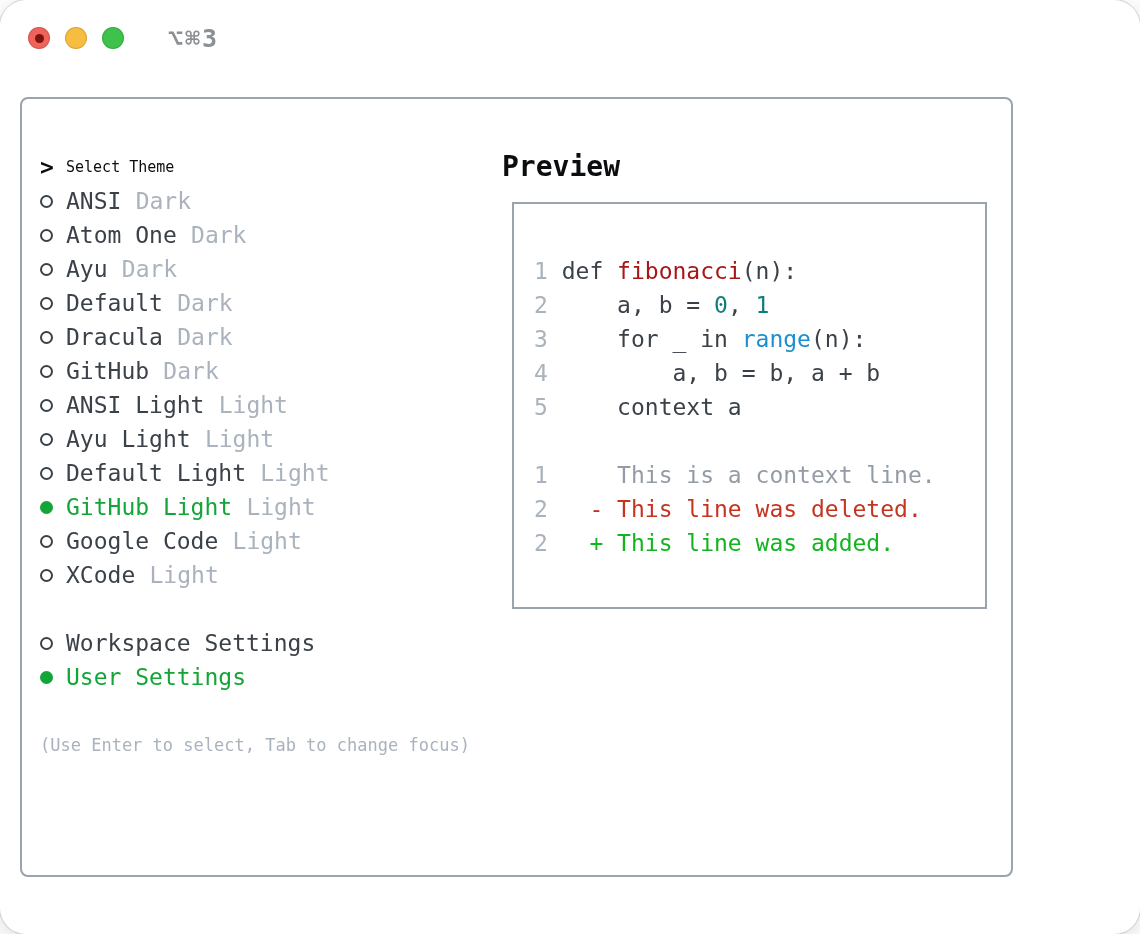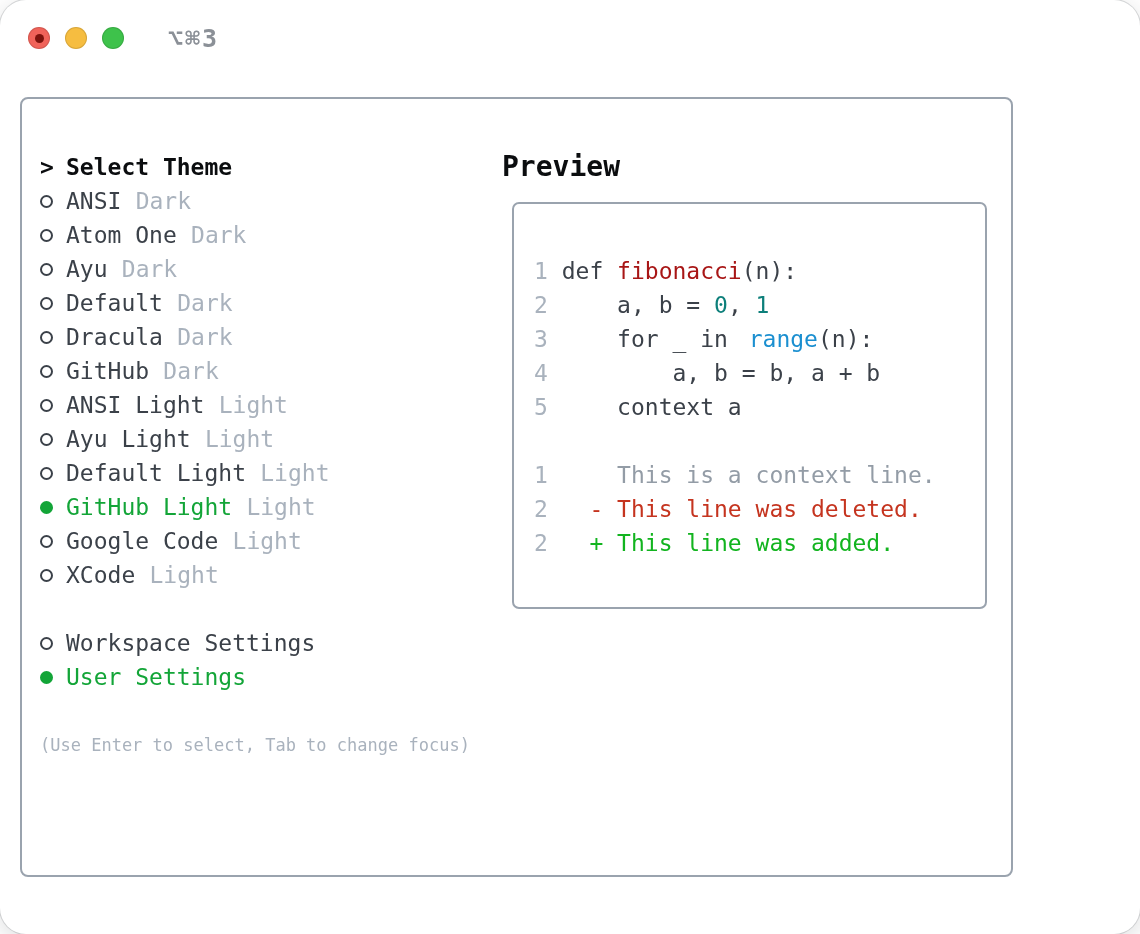--- a/index.html
+++ b/index.html
@@ -40,41 +40,41 @@
   .row { display: flex; align-items: center; height: 34px; white-space: pre; }
   .row.spacer { height: 34px; }
   .marker { display: inline-flex; align-items: center; width: 26px; flex: 0 0 26px; }
   .marker.arrow { font-weight: bold; color: var(--header); font-size: 23px; }
   .radio {
     width: 13px; height: 13px; border-radius: 50%; display: inline-block;
   }
   .radio.hollow { border: 2px solid var(--code); background: transparent; }
   .radio.filled { background: var(--green); border: 2px solid var(--green); }
   .left-col { position: absolute; left: 18px; top: 51px; width: 440px; font-size: 23px; }
-  .hdr { font-weight: bold; color: var(--header); font-size: 23px; }
+  .hdr { font-weight: normal; color: var(--header); font-size: 15px; }
   .name { color: var(--code); margin-right: 0.62em; }
   .name.sel { color: var(--green); }
   .variant { color: var(--muted); }
   .hint { color: var(--muted); font-size: 17px; line-height: 34px; }
   
   .preview-label {
     position: absolute; left: 480px; top: 51px; line-height: 34px;
     font-weight: bold; font-size: 28px; color: var(--header);
   }
   .preview-box {
     position: absolute; left: 490px; top: 103px; width: 475px; height: 407px;
-    border: 2px solid var(--border); border-radius: 7px;
+    border: 2px solid var(--border); border-radius: 0;
     padding: 50px 12px 0 20px; overflow: hidden; background: #fff;
   }
   .pline { height: 34px; line-height: 34px; font-size: 23px; white-space: pre; color: var(--code); }
   .tok-num     { color: var(--muted); }
   .tok-code    { color: var(--code); }
   .tok-func    { color: var(--func); }
   .tok-number  { color: var(--number); }
-  .tok-builtin { color: var(--builtin); margin-left: 7px; }
+  .tok-builtin { color: var(--builtin); }
   .tok-context { color: var(--context); }
   .tok-deleted { color: var(--deleted); }
   .tok-added   { color: var(--added); }
 </style>
 </head>
 <body>
 
 <div class="window">
 
   <div class="titlebar">

